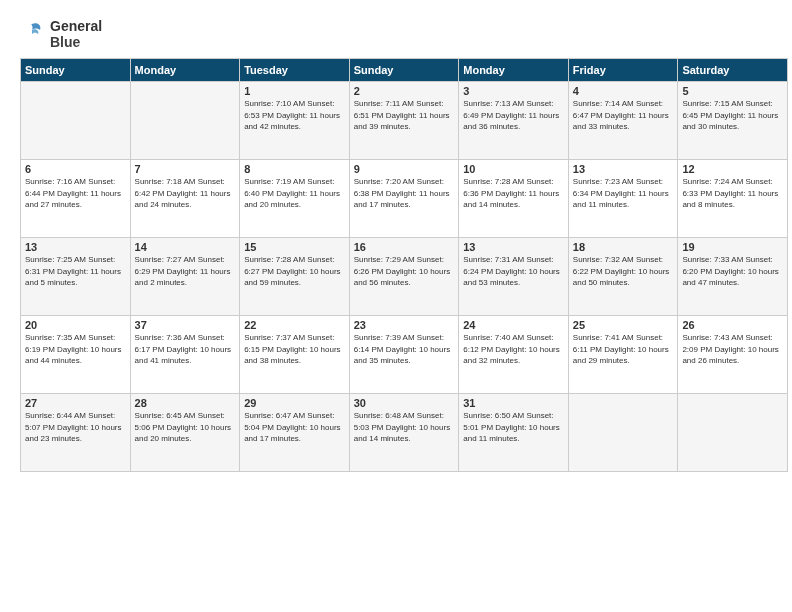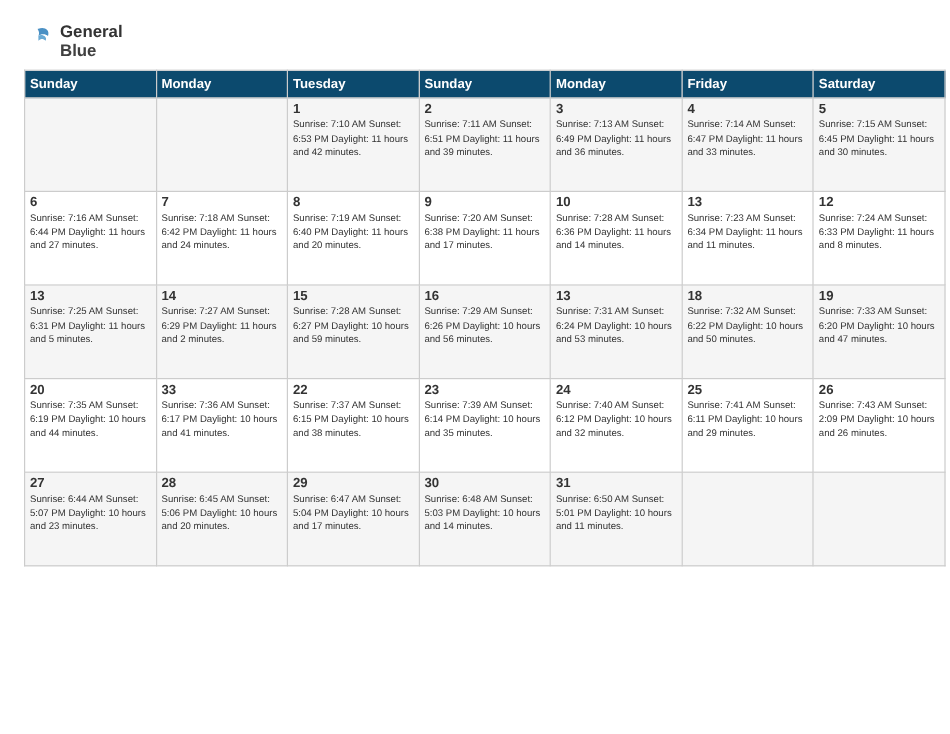--- a/index.html
+++ b/index.html
@@ -240,21 +240,21 @@
           </td>
         </tr>
         <tr>
           <td>
             <span class="day-num">20</span>
             <div class="day-info">Sunrise: 7:35 AM
 Sunset: 6:19 PM
 Daylight: 10 hours and 44 minutes.</div>
           </td>
           <td>
-            <span class="day-num">33</span>
+            <span class="day-num">37</span>
             <div class="day-info">Sunrise: 7:36 AM
 Sunset: 6:17 PM
 Daylight: 10 hours and 41 minutes.</div>
           </td>
           <td>
             <span class="day-num">22</span>
             <div class="day-info">Sunrise: 7:37 AM
 Sunset: 6:15 PM
 Daylight: 10 hours and 38 minutes.</div>
           </td>

